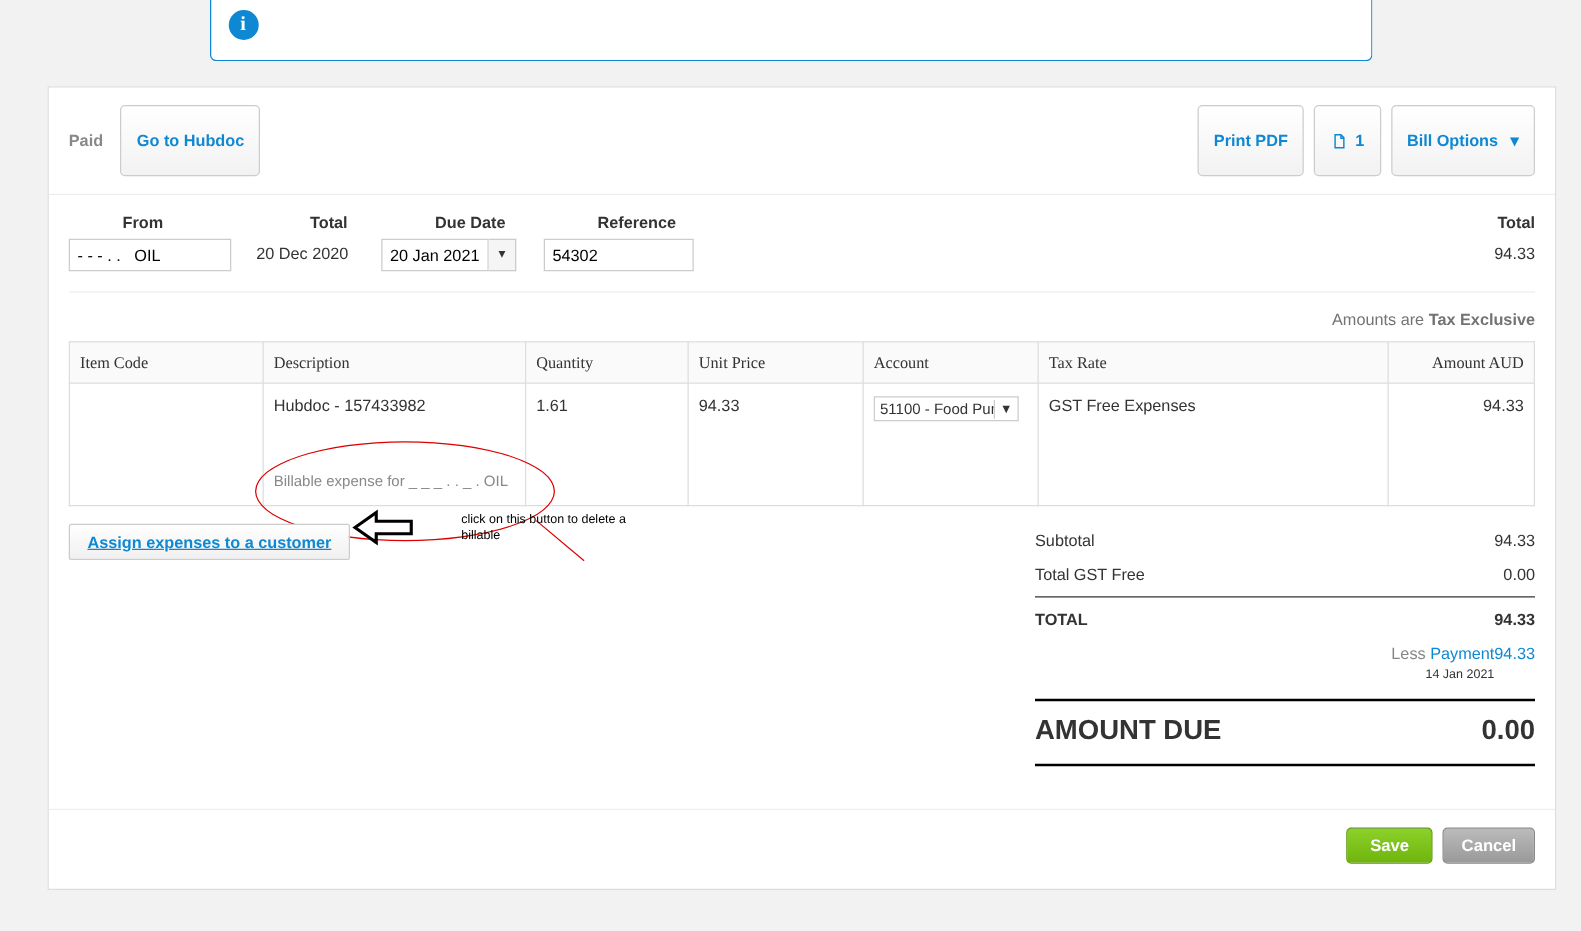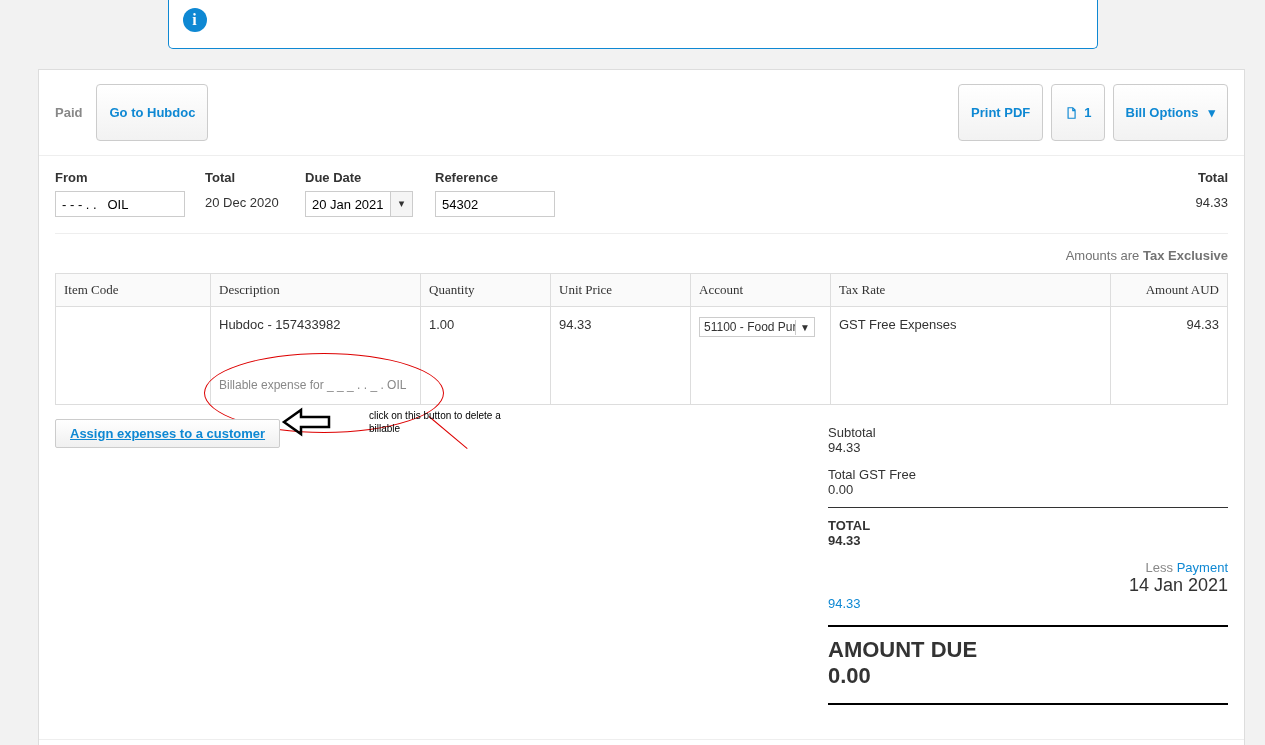--- a/index.html
+++ b/index.html
@@ -68,21 +68,21 @@
   .chev-down::after { content: "▾"; margin-left: 4px; color: #0e88d3; }
 
   .fields-row {
     padding: 14px 16px 8px;
     display: flex;
     gap: 20px;
     flex-wrap: wrap;
     position: relative;
   }
   .field { display: flex; flex-direction: column; gap: 6px; }
-  .field label { font-weight: bold; color: #333; }
+  .field label { font-weight: bold; color: #333; margin-left: 43px; }
   .readonly-val { padding-top: 4px; }
   .input {
     border: 1px solid #ccc;
     background: #fff;
     padding: 4px 6px;
     font-size: 13px;
     height: 26px;
   }
   .select-wrap { display: flex; }
   .select-btn {
@@ -169,21 +169,20 @@
     font-size: 13px;
   }
   .totals {
     margin-left: auto;
     width: 400px;
   }
   .totals .row {
     display: flex;
     justify-content: space-between;
     padding: 6px 0;
-    flex-direction: column;
   }
   .totals .row.bold { font-weight: bold; }
   .totals .hr { border-top: 1px solid #333; margin: 4px 0; }
   .totals .hr-thick { border-top: 2px solid #000; margin: 8px 0 4px; }
   .totals .payment-link { color: #0e88d3; text-decoration: none; }
   .totals .due { font-size: 22px; font-weight: bold; }
   .totals .less-row { text-align: right; }
   .totals .less-row .lbl { color: #888; }
 
   .footer {
@@ -314,21 +313,21 @@
           <th class="ra">Amount AUD</th>
         </tr>
       </thead>
       <tbody>
         <tr>
           <td></td>
           <td>
             <div>Hubdoc - 157433982</div>
             <div class="billable-note">Billable expense for _ _ _ . . _ .  OIL</div>
           </td>
-          <td>1.00</td>
+          <td>1.61</td>
           <td>94.33</td>
           <td>
             <div class="acct-select">
               <span>51100 - Food Purc</span>
               <span class="arr">▼</span>
             </div>
           </td>
           <td>GST Free Expenses</td>
           <td style="text-align:right">94.33</td>
         </tr>
@@ -358,21 +357,21 @@
       </div>
       <div class="hr"></div>
       <div class="row bold">
         <span>TOTAL</span>
         <span>94.33</span>
       </div>
       <div class="row">
         <div class="less-row" style="flex:1">
           <span class="lbl">Less</span>
           <a href="#" class="payment-link">Payment</a><br>
-          <span style="font-size:18px">14 Jan 2021</span>
+          <span style="font-size:10px">14 Jan 2021</span>
         </div>
         <a href="#" class="payment-link">94.33</a>
       </div>
       <div class="hr-thick"></div>
       <div class="row due">
         <span>AMOUNT DUE</span>
         <span>0.00</span>
       </div>
       <div class="hr-thick"></div>
     </div>

